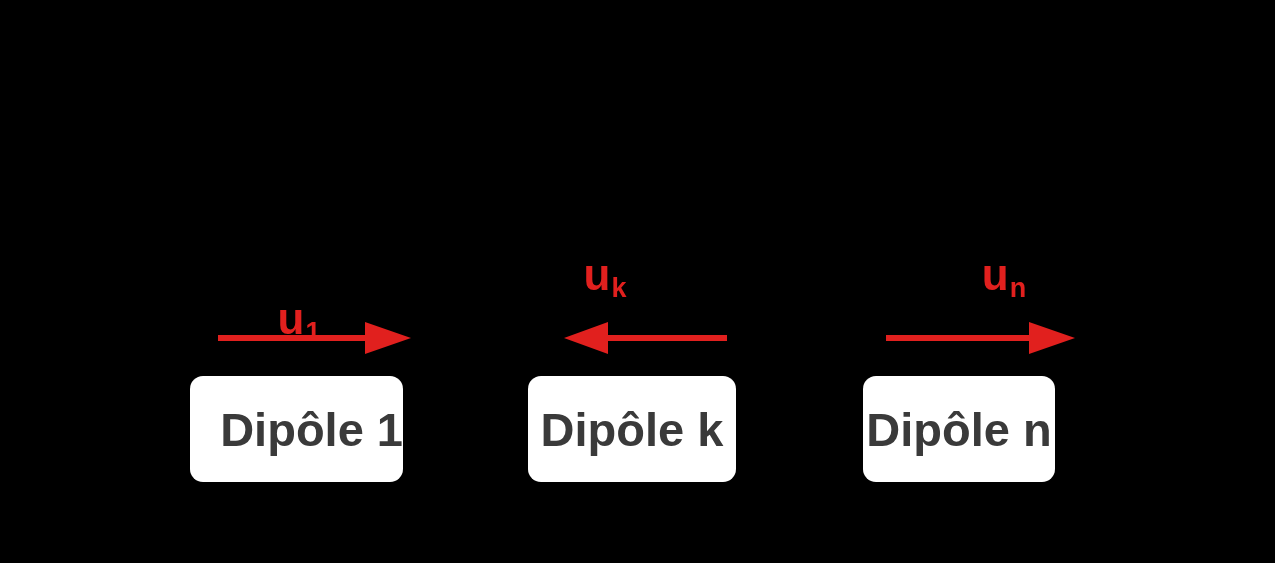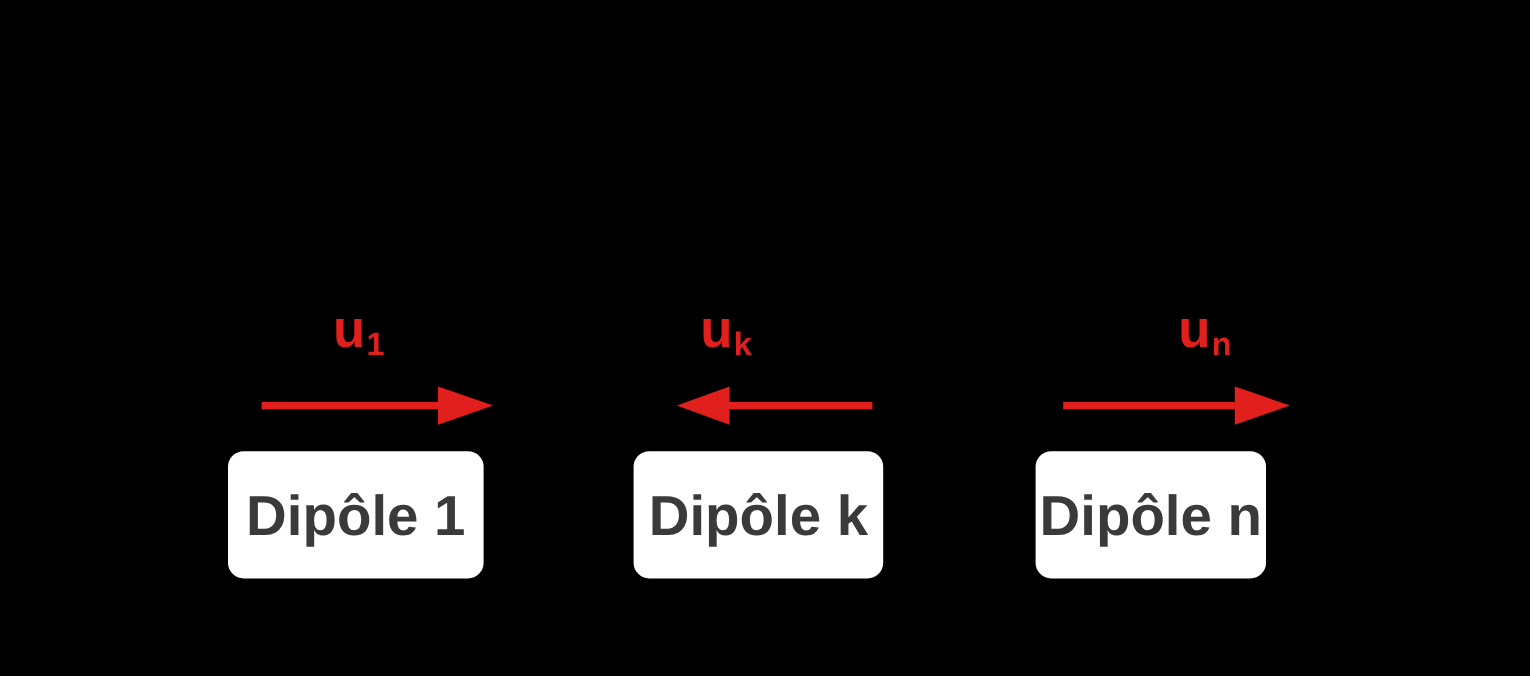--- a/index.html
+++ b/index.html
@@ -27,21 +27,21 @@
     position: absolute;
     top: 253px;
     width: 90px;
     text-align: center;
     color: var(--accent-red);
     font-weight: bold;
     font-size: 44px;
     line-height: 1;
     white-space: nowrap;
   }
-  .vl-1 { left: 254px; }
+  .vl-1 { left: 254px; margin-top: 44px; }
   .vl-2 { left: 560px; }
   .vl-3 { left: 959px; }
   .vsub {
     font-size: 27px;
     position: relative;
     top: 7px;
     margin-left: 1px;
   }
 
   
@@ -67,21 +67,21 @@
   .box {
     position: absolute;
     top: 376px;
     height: 106px;
     background: var(--box-fill);
     border-radius: 13px;
     display: flex;
     align-items: center;
     justify-content: center;
   }
-  .bx-1 { left: 190px; width: 213px; }
+  .bx-1 { left: 190px; width: 213px; justify-content: flex-end; }
   .bx-2 { left: 528px; width: 208px; }
   .bx-3 { left: 863px; width: 192px; }
   .box-label {
     color: var(--box-text);
     font-weight: bold;
     font-size: 47px;
     line-height: 1;
     white-space: nowrap;
   }
 </style>

